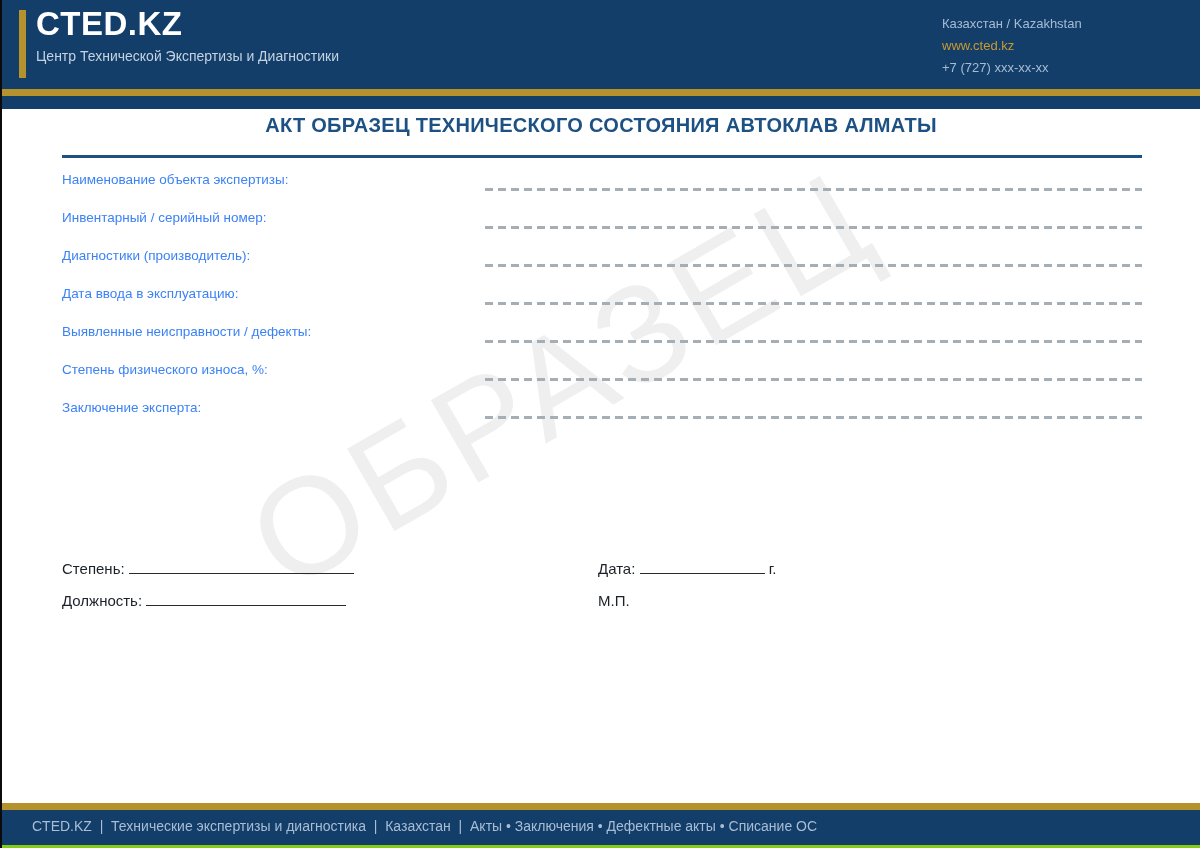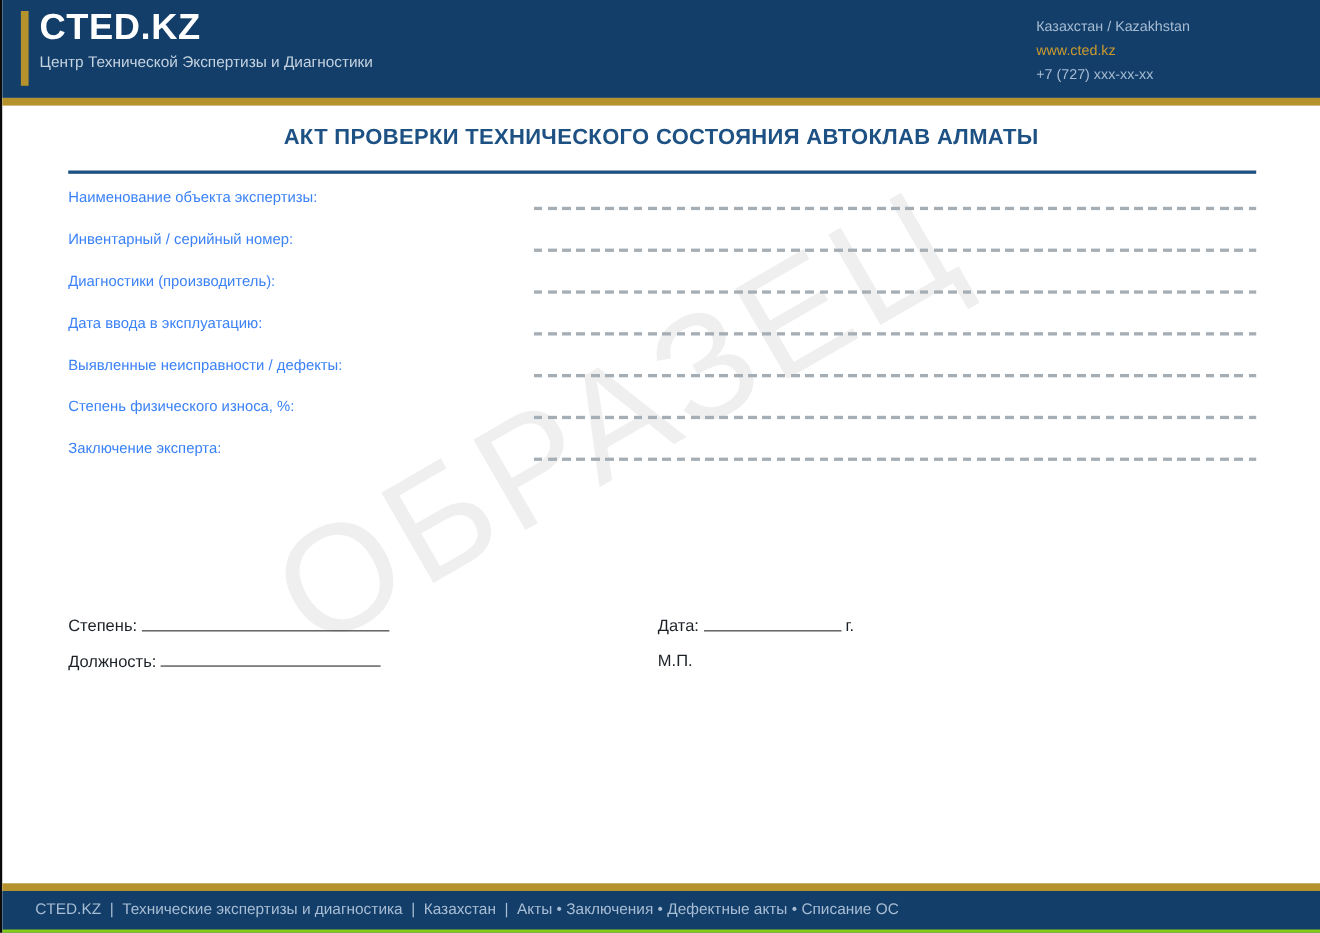--- a/index.html
+++ b/index.html
@@ -3,21 +3,21 @@
 <meta charset="utf-8">
 <style>
   html, body { margin: 0; padding: 0; }
   body { width: 1200px; height: 848px; font-family: "Liberation Sans", sans-serif; }
   .page {
     position: relative; width: 1200px; height: 848px;
     background: #ffffff; overflow: hidden; box-sizing: border-box;
     border-left: 2px solid #0b0b0b;
   }
   
-  .header { position: absolute; top: 0; left: 0; right: 0; height: 89px; background: #123e69; }
+  .header { position: absolute; top: 0; left: 0; right: 0; height: 109px; background: #123e69; }
   .gold-bar { position: absolute; left: 17px; top: 10px; width: 7px; height: 68px; background: #b5922b; }
   .logo { position: absolute; left: 34px; top: 5px; font-size: 33px; font-weight: bold; color: #ffffff; letter-spacing: 0.5px; }
   .tagline { position: absolute; left: 34px; top: 48px; font-size: 14px; color: #c5d2e0; }
   .header-right { position: absolute; left: 940px; top: 13px; font-size: 13px; line-height: 22px; }
   .country { color: #a7bcd3; }
   .website { color: #ca9a2e; cursor: pointer; }
   .phone { color: #a7bcd3; }
   .gold-line-top { position: absolute; top: 89px; left: 0; right: 0; height: 7px; background: #b5922b; }
   
   .doc-title { position: absolute; top: 114px; left: 0; width: 100%; text-align: center;
@@ -59,21 +59,21 @@
     <div class="header-right">
       <div class="country">Казахстан / Kazakhstan</div>
       <div class="website">www.cted.kz</div>
       <div class="phone">+7 (727) xxx-xx-xx</div>
     </div>
   </div>
   <div class="gold-line-top"></div>
 
   <div class="watermark">ОБРАЗЕЦ</div>
 
-  <div class="doc-title">АКТ ПРОВЕРКИ ТЕХНИЧЕСКОГО СОСТОЯНИЯ АВТОКЛАВ АЛМАТЫ</div>
+  <div class="doc-title">АКТ ОБРАЗЕЦ ТЕХНИЧЕСКОГО СОСТОЯНИЯ АВТОКЛАВ АЛМАТЫ</div>
   <div class="title-rule"></div>
 
   <div class="form">
     <div class="field-row">
       <span class="field-label">Наименование объекта экспертизы:</span>
       <span class="field-line"></span>
     </div>
     <div class="field-row">
       <span class="field-label">Инвентарный / серийный номер:</span>
       <span class="field-line"></span>

